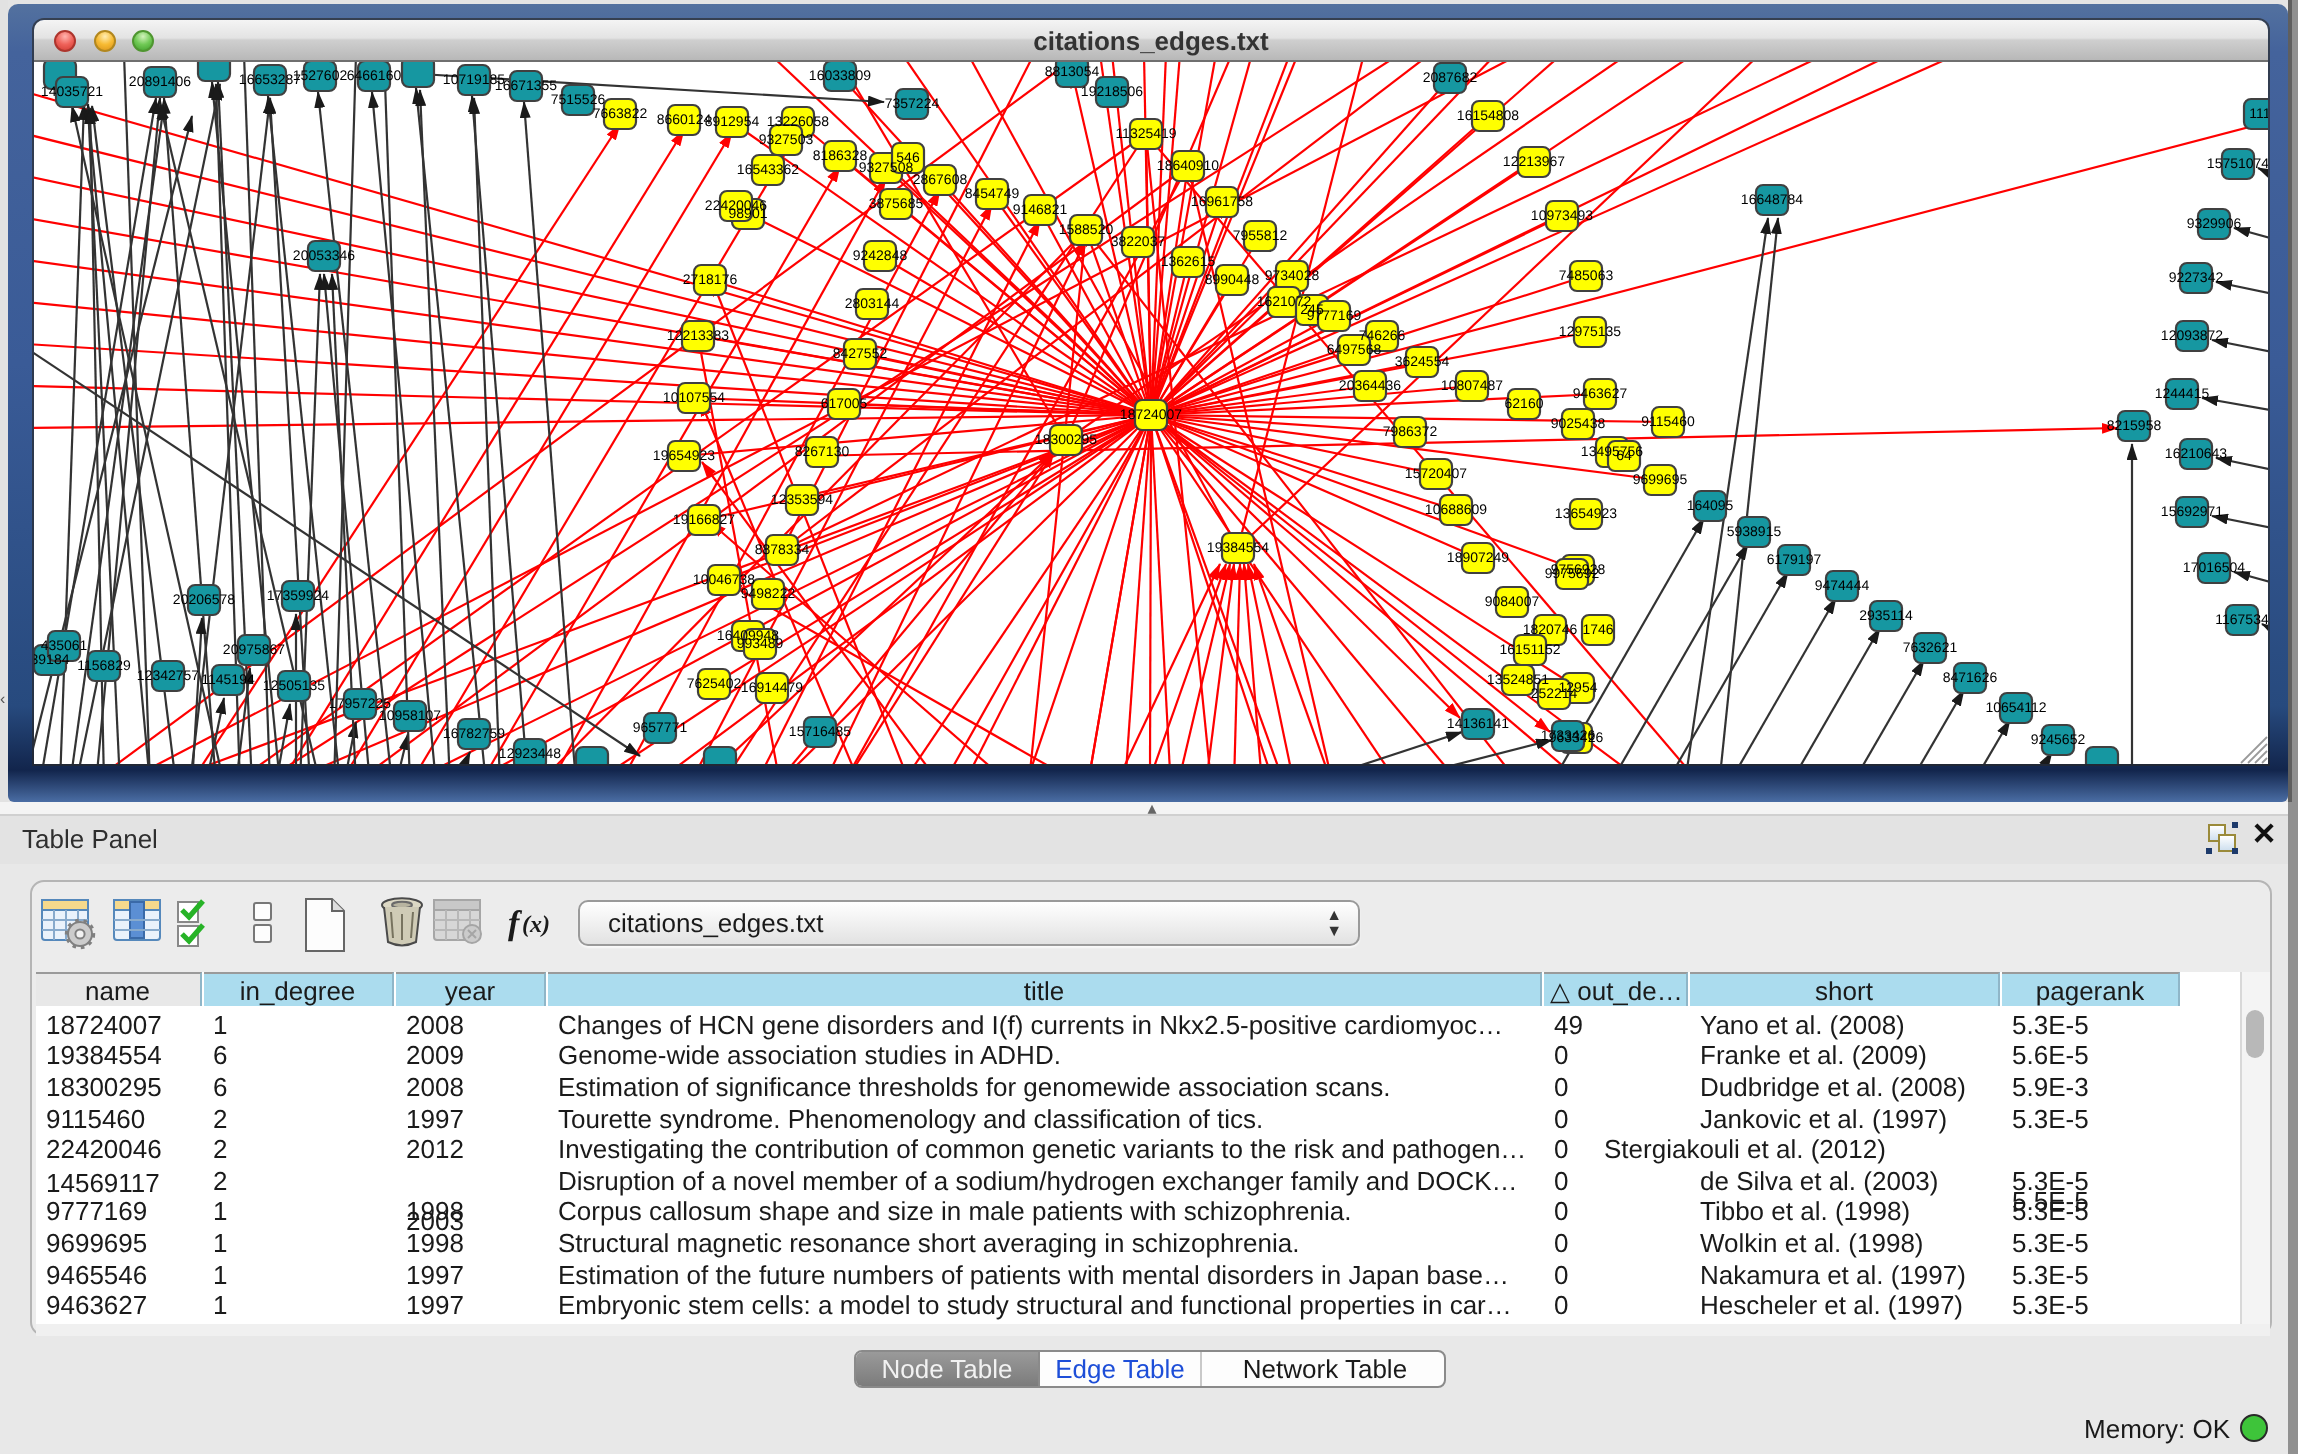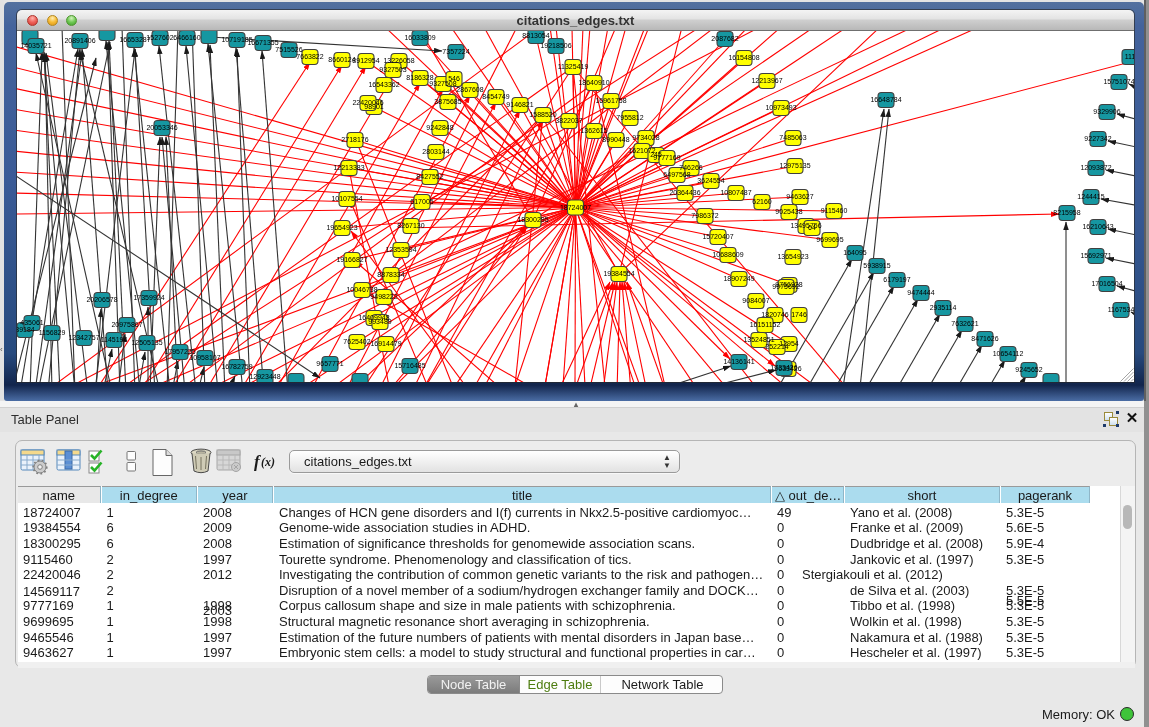--- a/index.html
+++ b/index.html
@@ -616,21 +616,21 @@
 <div class="cell" style="left:279px;width:492px;top:520.4px">Genome-wide association studies in ADHD.</div>
 <div class="cell" style="left:777px;width:67px;top:520.4px">0</div>
 <div class="cell" style="left:850px;width:150px;top:520.4px">Franke et al. (2009)</div>
 <div class="cell" style="left:1006px;width:84px;top:520.4px">5.6E-5</div>
 <div class="cell" style="left:23px;width:77.5px;top:536.0px">18300295</div>
 <div class="cell" style="left:106.5px;width:90.5px;top:536.0px">6</div>
 <div class="cell" style="left:203px;width:70px;top:536.0px">2008</div>
 <div class="cell" style="left:279px;width:492px;top:536.0px">Estimation of significance thresholds for genomewide association scans.</div>
 <div class="cell" style="left:777px;width:67px;top:536.0px">0</div>
 <div class="cell" style="left:850px;width:150px;top:536.0px">Dudbridge et al. (2008)</div>
-<div class="cell" style="left:1006px;width:84px;top:536.0px">5.9E-4</div>
+<div class="cell" style="left:1006px;width:84px;top:536.0px">5.9E-3</div>
 <div class="cell" style="left:23px;width:77.5px;top:551.6px">9115460</div>
 <div class="cell" style="left:106.5px;width:90.5px;top:551.6px">2</div>
 <div class="cell" style="left:203px;width:70px;top:551.6px">1997</div>
 <div class="cell" style="left:279px;width:492px;top:551.6px">Tourette syndrome. Phenomenology and classification of tics.</div>
 <div class="cell" style="left:777px;width:67px;top:551.6px">0</div>
 <div class="cell" style="left:850px;width:150px;top:551.6px">Jankovic et al. (1997)</div>
 <div class="cell" style="left:1006px;width:84px;top:551.6px">5.3E-5</div>
 <div class="cell" style="left:23px;width:77.5px;top:567.2px">22420046</div>
 <div class="cell" style="left:106.5px;width:90.5px;top:567.2px">2</div>
 <div class="cell" style="left:203px;width:70px;top:567.2px">2012</div>
@@ -657,34 +657,34 @@
 <div class="cell" style="left:203px;width:70px;top:614.0px">1998</div>
 <div class="cell" style="left:279px;width:492px;top:614.0px">Structural magnetic resonance short averaging in schizophrenia.</div>
 <div class="cell" style="left:777px;width:67px;top:614.0px">0</div>
 <div class="cell" style="left:850px;width:150px;top:614.0px">Wolkin et al. (1998)</div>
 <div class="cell" style="left:1006px;width:84px;top:614.0px">5.3E-5</div>
 <div class="cell" style="left:23px;width:77.5px;top:629.6px">9465546</div>
 <div class="cell" style="left:106.5px;width:90.5px;top:629.6px">1</div>
 <div class="cell" style="left:203px;width:70px;top:629.6px">1997</div>
 <div class="cell" style="left:279px;width:492px;top:629.6px">Estimation of the future numbers of patients with mental disorders in Japan base…</div>
 <div class="cell" style="left:777px;width:67px;top:629.6px">0</div>
-<div class="cell" style="left:850px;width:150px;top:629.6px">Nakamura et al. (1988)</div>
+<div class="cell" style="left:850px;width:150px;top:629.6px">Nakamura et al. (1997)</div>
 <div class="cell" style="left:1006px;width:84px;top:629.6px">5.3E-5</div>
 <div class="cell" style="left:23px;width:77.5px;top:645.2px">9463627</div>
 <div class="cell" style="left:106.5px;width:90.5px;top:645.2px">1</div>
 <div class="cell" style="left:203px;width:70px;top:645.2px">1997</div>
 <div class="cell" style="left:279px;width:492px;top:645.2px">Embryonic stem cells: a model to study structural and functional properties in car…</div>
 <div class="cell" style="left:777px;width:67px;top:645.2px">0</div>
 <div class="cell" style="left:850px;width:150px;top:645.2px">Hescheler et al. (1997)</div>
 <div class="cell" style="left:1006px;width:84px;top:645.2px">5.3E-5</div>
 
 <div style="position:absolute;left:1120px;top:486px;width:15px;height:176px;background:#f4f4f4;border-left:1px solid #d8d8d8"></div>
 <div style="position:absolute;left:1123px;top:505px;width:9px;height:24px;background:#b8b8b8;border-radius:5px"></div>
 <div style="position:absolute;left:18px;top:662px;width:1117px;height:6px;background:#f0f0f0"></div>
 
 <div style="position:absolute;left:427px;top:675px;width:296px;height:19px;border:1px solid #8a8a8a;border-radius:4px;background:#fdfdfd;overflow:hidden">
  <div style="position:absolute;left:0;top:0;width:92px;height:19px;background:linear-gradient(180deg,#9a9a9a,#787878);color:#f2f2f2;text-align:center;font-size:13px;line-height:18px;border-right:1px solid #8a8a8a">Node Table</div>
- <div style="position:absolute;left:92px;top:0;width:81px;height:19px;color:#4d7c0f;text-align:center;font-size:13px;line-height:18px;border-right:1px solid #c9c9c9">Edge Table</div>
+ <div style="position:absolute;left:92px;top:0;width:81px;height:19px;color:#1d4ed8;text-align:center;font-size:13px;line-height:18px;border-right:1px solid #c9c9c9">Edge Table</div>
  <div style="position:absolute;left:173px;top:0;width:123px;height:19px;color:#1a1a1a;text-align:center;font-size:13px;line-height:18px">Network Table</div>
 </div>
 
 <div style="position:absolute;left:1015px;top:707px;width:100px;text-align:right;font-size:13px;color:#1a1a1a">Memory: OK</div>
 <div style="position:absolute;left:1120px;top:707px;width:14px;height:14px;border-radius:50%;background:#3ec43a;border:1.5px solid #2a2a2a"></div>
 
 </body></html>

